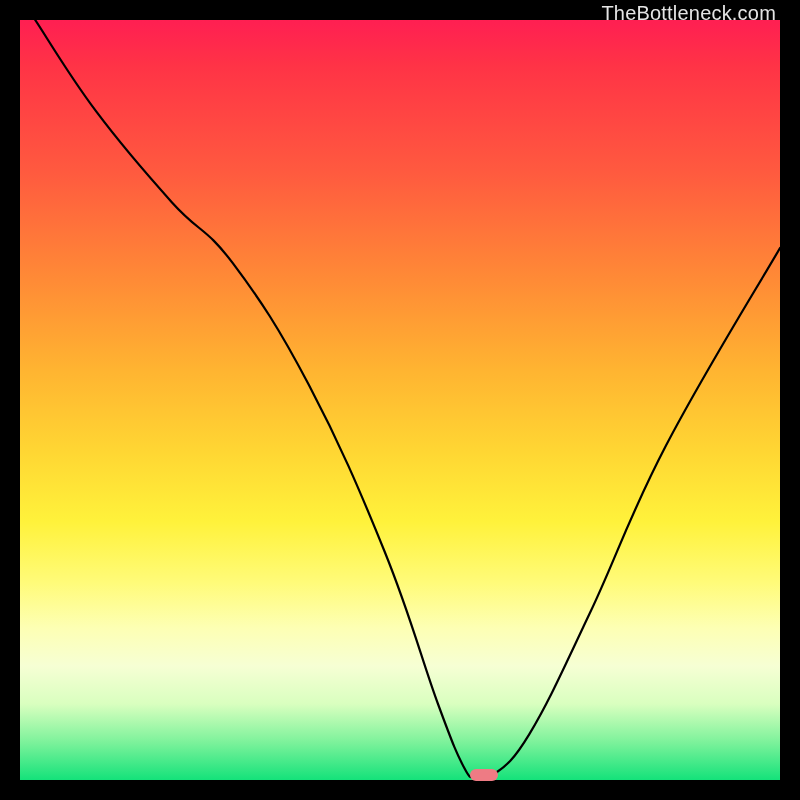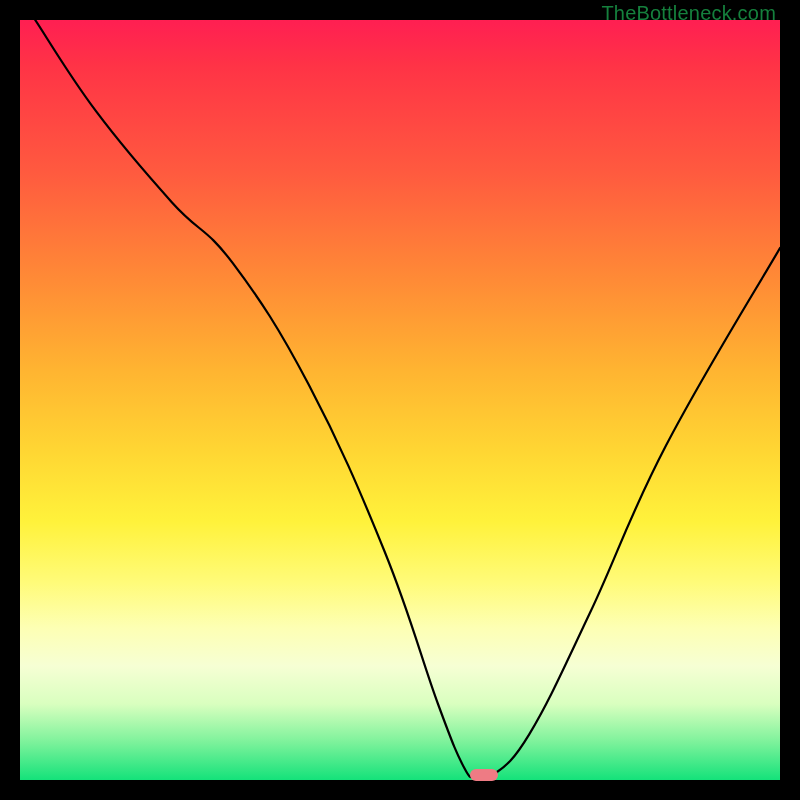--- a/index.html
+++ b/index.html
@@ -37,21 +37,21 @@
       #f6ffd4 85%,
       #d9ffbf 90%,
       #7df29b 95%,
       #14e27a 100%
     );
   }
   .watermark {
     position: absolute;
     top: 2px;
     right: 24px;
-    color: #15803d;
+    color: #e5e5e5;
     font-size: 20px;
     font-weight: 500;
     letter-spacing: 0.2px;
     user-select: none;
   }
   svg.curve {
     position: absolute;
     left: 0; top: 0;
     width: 760px;
     height: 760px;

